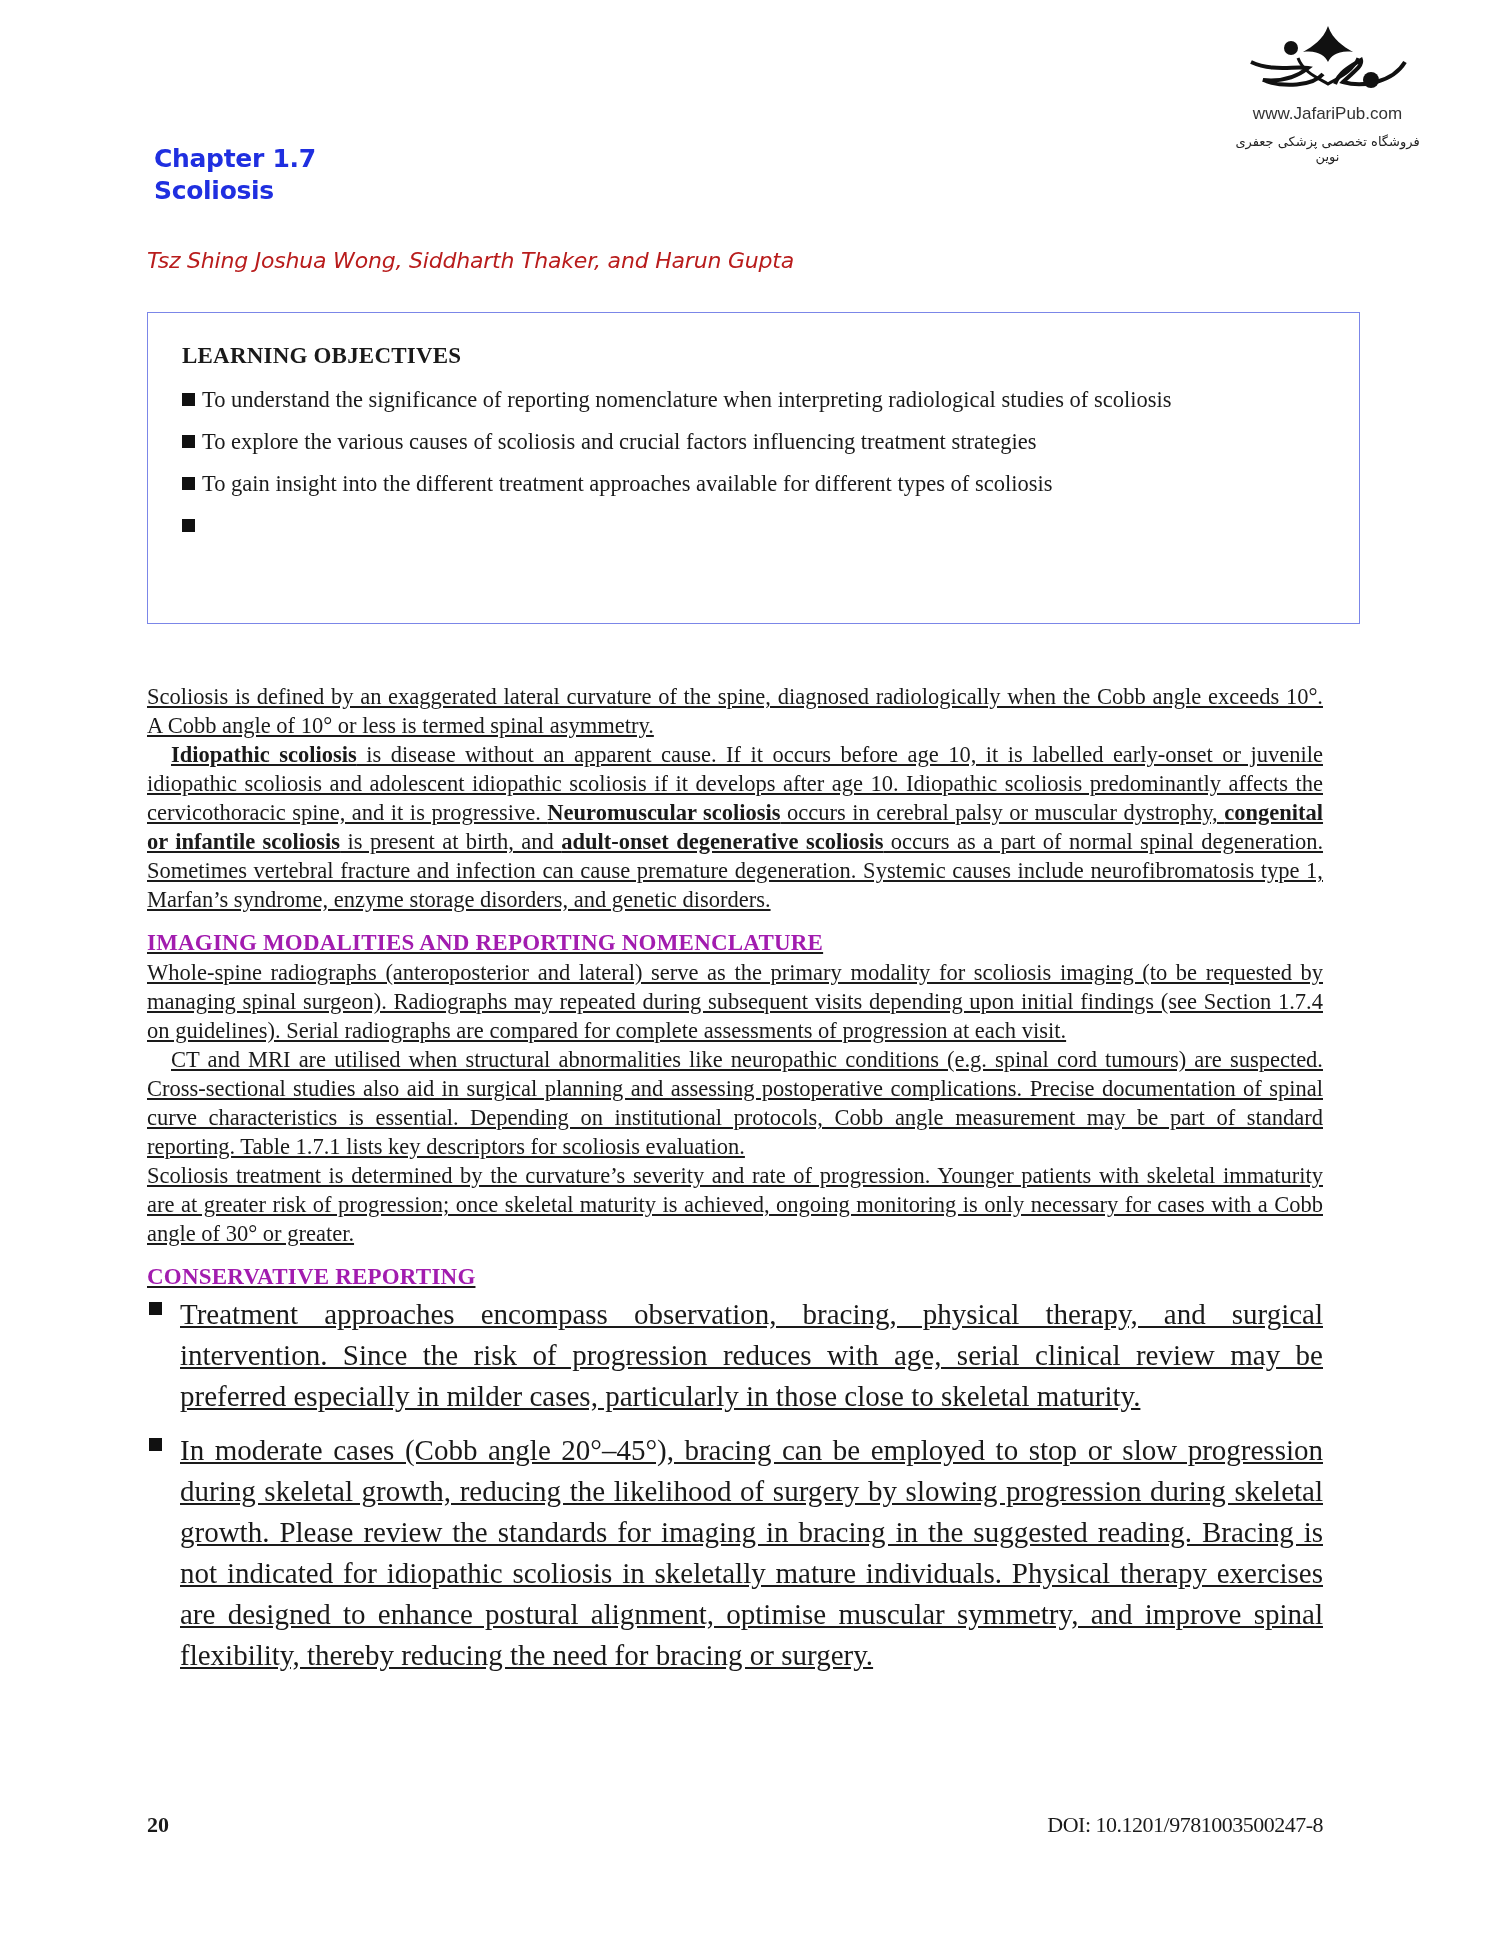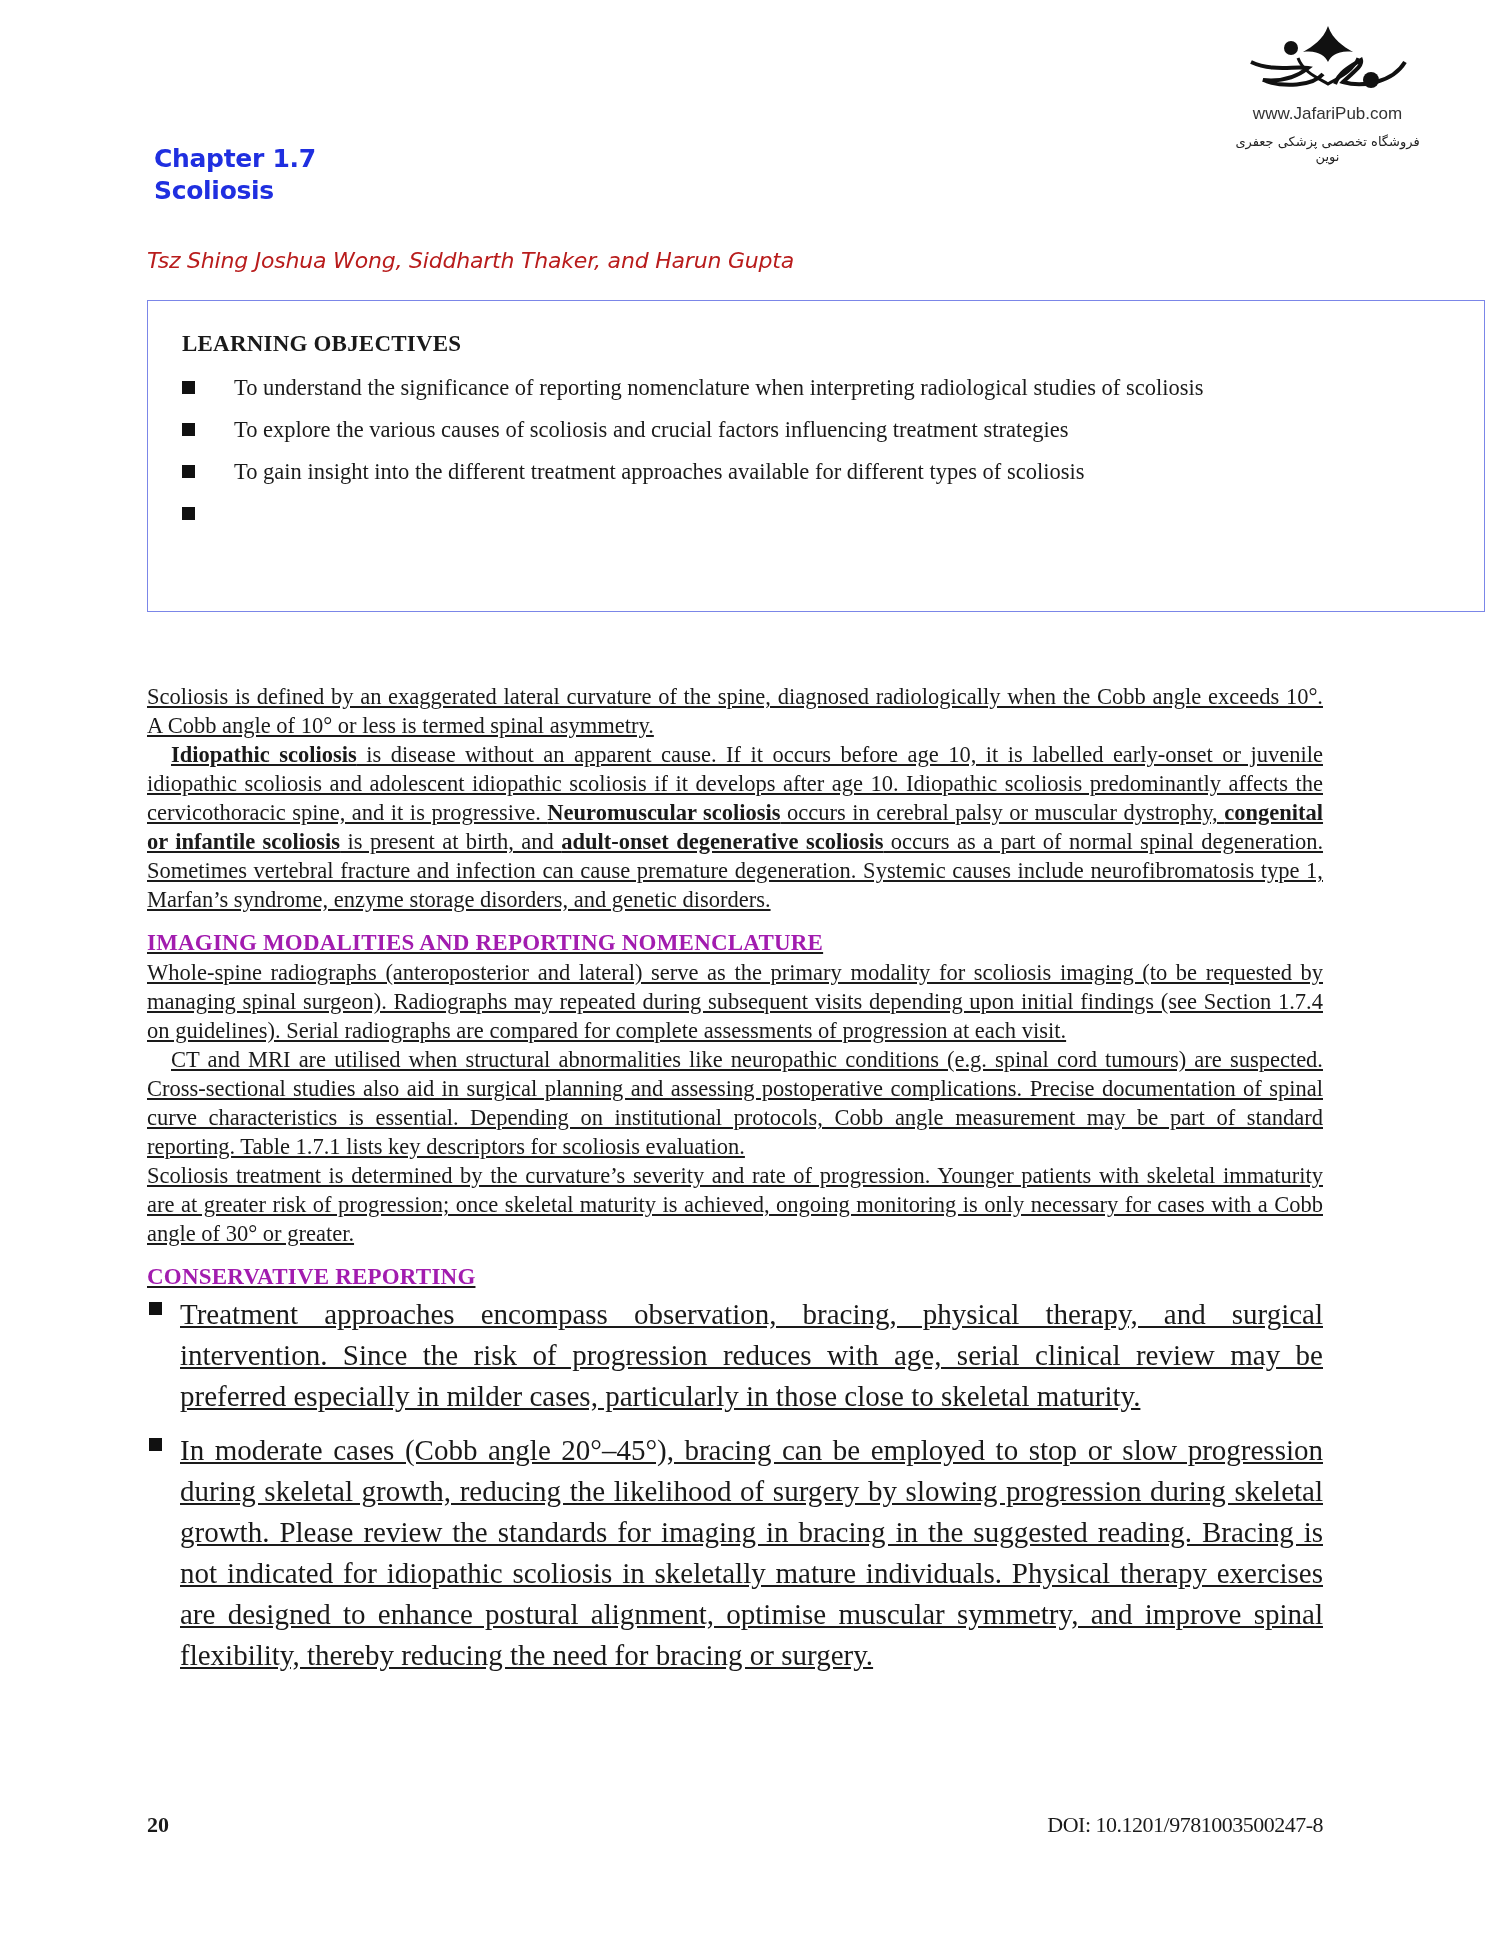--- a/index.html
+++ b/index.html
@@ -3,24 +3,24 @@
 <meta charset="utf-8">
 <style>
   html, body { margin:0; padding:0; background:#ffffff; }
   body { width:1489px; height:1938px; position:relative; overflow:hidden; color:#1a1a1a; font-family:"Liberation Serif", "DejaVu Serif", serif; }
   .logo { position:absolute; left:1225px; top:22px; width:205px; text-align:center; }
   .logo svg { display:block; margin:0 auto; }
   .logo-url { font-family:"Liberation Sans", sans-serif; font-size:17px; color:#333; margin-top:2px; }
   .logo-fa { font-family:"DejaVu Sans", sans-serif; font-size:13px; color:#222; margin-top:10px; direction:rtl; }
   .chapter { position:absolute; left:154px; top:143px; font-family:"DejaVu Sans", sans-serif; font-weight:bold; color:#1f2fe0; font-size:25px; line-height:32px; letter-spacing:-0.3px; }
   .authors { position:absolute; left:147px; top:248px; font-family:"DejaVu Sans", sans-serif; font-style:italic; font-size:22px; color:#b91c1c; letter-spacing:-0.2px; }
-  .lo-box { position:absolute; left:147px; top:300px; width:1338px; height:312px; border:1.5px solid #7b86e8; box-sizing:border-box; }
+  .lo-box { position:absolute; left:147px; top:312px; width:1213px; height:312px; border:1.5px solid #7b86e8; box-sizing:border-box; }
   .lo-title { position:absolute; left:34px; top:30px; font-size:23px; font-weight:bold; letter-spacing:0.2px; }
   .lo-list { position:absolute; left:34px; top:72px; right:30px; margin:0; padding:0; list-style:none; }
-  .lo-list li { position:relative; padding-left:52px; font-size:22.5px; line-height:29px; margin-bottom:13px; }
+  .lo-list li { position:relative; padding-left:20px; font-size:22.5px; line-height:29px; margin-bottom:13px; }
   .bullet { position:absolute; left:0; top:8px; width:13px; height:13px; background:#111; }
   .content { position:absolute; left:147px; width:1176px; top:682px;text-decoration:underline; }
   .para { font-size:22.5px; line-height:29px; text-align:justify; margin:0; }
   .para.indent { text-indent:24px; }
   .para b { font-weight:bold; }
   .h2 { font-size:23px; font-weight:bold; color:#a21caf; margin:16px 0 2px 0; letter-spacing:0.2px; }
   .clist { margin:4px 0 0 0; padding:0; list-style:none; }
   .clist li { position:relative; padding-left:33px; font-size:29px; line-height:41px; text-align:justify; margin-bottom:13px; }
   .clist .bullet { left:2px; top:8px; }
   .footer-page { position:absolute; left:147px; top:1812px; font-size:22px; font-weight:bold; }

